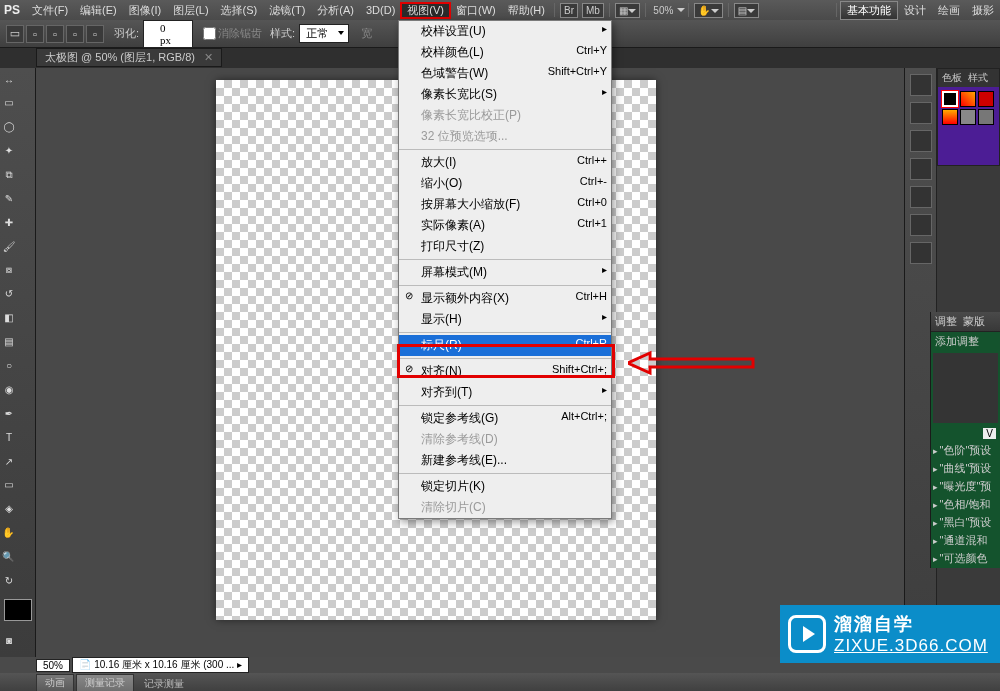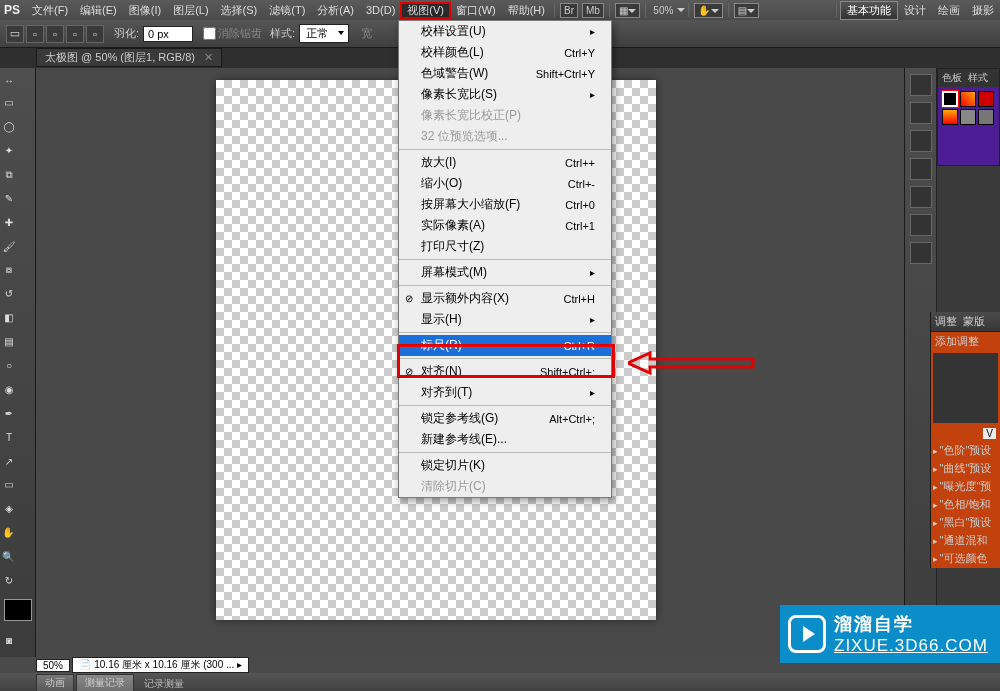--- a/index.html
+++ b/index.html
@@ -13,21 +13,21 @@
 .menubar .sep { width: 1px; height: 14px; background: #666; margin: 0 3px; }
 .menubar .small-box { border: 1px solid #888; padding: 1px 3px; margin: 5px 2px; font-size: 10px; color: #ccc; background:#3a3a3a; }
 .menubar .zoom { color: #ccc; font-size: 10px; margin: 0 4px; }
 .menubar .dd-icon { display:inline-block; border-top:4px solid #ccc; border-left:4px solid transparent; border-right:4px solid transparent; vertical-align: middle; }
 .menubar .right { margin-left: auto; display:flex; align-items:center; }
 .menubar .btn-basic { background: linear-gradient(#555,#333); border:1px solid #888; color:#fff; padding:1px 6px; font-size:11px; }
 
 
 .optbar { background: linear-gradient(#555,#3f3f3f); height: 28px; display:flex; align-items:center; color:#ccc; font-size:11px; padding-left:6px; border-bottom:1px solid #1a1a1a; }
 .optbar .icon-btn { width:18px; height:18px; border:1px solid #666; margin-right:2px; display:inline-flex; align-items:center; justify-content:center; background:#3a3a3a; }
-.optbar .field { background:#fff; border:1px solid #222; color:#000; padding:1px 4px; margin:0 4px; width:50px; }
+.optbar .field { background:#fff; border:1px solid #222; color:#000; padding:1px 16px; margin:0 4px; width:50px;font-family:Liberation Serif, serif; }
 .optbar .select { background:#fff; border:1px solid #222; color:#000; padding:1px 20px 1px 6px; margin:0 4px; position:relative; }
 .optbar .select::after { content:""; position:absolute; right:4px; top:6px; border-top:4px solid #000; border-left:3px solid transparent; border-right:3px solid transparent; }
 .optbar .label { margin-left:8px; }
 
 
 .tabrow { background:#2f2f2f; height:20px; display:flex; align-items:flex-start; color:#ccc; font-size:11px; padding-left:36px; }
 .tabrow .doctab { background:#3a3a3a; border:1px solid #1a1a1a; padding:1px 8px; }
 .tabrow .doctab .x { margin-left:6px; color:#888; }
 
 
@@ -44,38 +44,38 @@
 
 
 .rpanels { width:96px; background:#3a3a3a; border-left:1px solid #1a1a1a; position:relative; }
 .rpanel-slim { width:32px; background:linear-gradient(#4e4e4e,#3e3e3e); height:100%; float:left; border-right:1px solid #222; }
 .rpanel-slim .ricon { width:22px; height:22px; margin:6px auto; display:block; border:1px solid #666; background:#333; }
 .rpanel-right { margin-left:32px; }
 .rpanel-box { background:#4c1d95; border:1px solid #222; margin:0 0 2px 0; }
 .swatch-row { display:flex; flex-wrap:wrap; padding:4px; gap:2px; }
 .sw { width:16px; height:16px; border:1px solid #000; }
 
-.adjust-panel { position:absolute; right:0; top:312px; width:70px; background:#c2410c; color:#ccc; font-size:11px; border-left:1px solid #1a1a1a; }
+.adjust-panel { position:absolute; right:0; top:312px; width:70px; background:#14532d; color:#ccc; font-size:11px; border-left:1px solid #1a1a1a; }
 .adjust-panel .phead { background:linear-gradient(#4a4a4a,#383838); padding:2px 4px; border-bottom:1px solid #222; display:flex; }
 .adjust-panel .psec { padding:2px 4px; }
 .adjust-panel .plink { display:flex; align-items:center; padding:1px 2px; color:#ccc; margin:1px 0; }
 .adjust-panel .plink::before { content:"▸"; margin-right:2px; font-size:9px; }
 
 
 .statusbar { position:absolute; bottom:0; left:0; right:0; height:34px; background:#2f2f2f; }
 .zoomrow { height:16px; background:#4a4a4a; display:flex; align-items:center; color:#000; font-size:10px; }
 .zoomrow .zf { background:#fff; padding:0 6px; margin-left:36px; border:1px solid #222; }
 .zoomrow .docinfo { background:#fff; padding:0 6px; margin-left:2px; border:1px solid #222; color:#000; }
 .bottabs { height:18px; background:linear-gradient(#555,#404040); display:flex; align-items:flex-end; padding-left:36px; font-size:10px; color:#ccc; }
 .bottabs .bt { background:linear-gradient(#777,#5a5a5a); border:1px solid #333; border-bottom:none; padding:1px 8px; margin-right:2px; }
 .bottabs .btx { padding-left:8px; color:#bbb; }
 
 
 .dropdown { position:absolute; top:20px; left:398px; width:214px; background:#eee; border:1px solid #7a7a7a; box-shadow:2px 3px 8px rgba(0,0,0,0.4); font-size:12px; color:#000; z-index:200; }
-.dropdown .mi { display:flex; align-items:center; padding:2px 16px 2px 22px; position:relative; }
+.dropdown .mi { display:flex; padding:2px 4px 2px 22px; position:relative; }
 .dropdown .mi.dis { color:#9a9a9a; }
 .dropdown .mi.sel { background:#1a6fd8; color:#fff; }
 .dropdown .mi .sc { margin-left:auto; font-size:11px; }
 .dropdown .mi .arr { margin-left:auto; font-size:10px; }
 .dropdown .mi .ck { position:absolute; left:6px; font-size:10px; }
 .dropdown hr { border:none; border-top:1px solid #bbb; margin:2px 0; }
 
 
 .red-box { position:absolute; border:3px solid #e20000; pointer-events:none; z-index:300; }
 .red-arrow { position:absolute; z-index:300; pointer-events:none; }
@@ -312,20 +312,23 @@
     </div>
     <div class="mi">
       <span>对齐到(T)</span>
       <span class="arr">▸</span>
     </div>
     <hr>
     <div class="mi">
       <span>锁定参考线(G)</span>
       <span class="sc">Alt+Ctrl+;</span>
     </div>
+    <div class="mi dis">
+      <span>清除参考线(D)</span>
+    </div>
     <div class="mi">
       <span>新建参考线(E)...</span>
     </div>
     <hr>
     <div class="mi">
       <span>锁定切片(K)</span>
     </div>
     <div class="mi dis">
       <span>清除切片(C)</span>
     </div>

